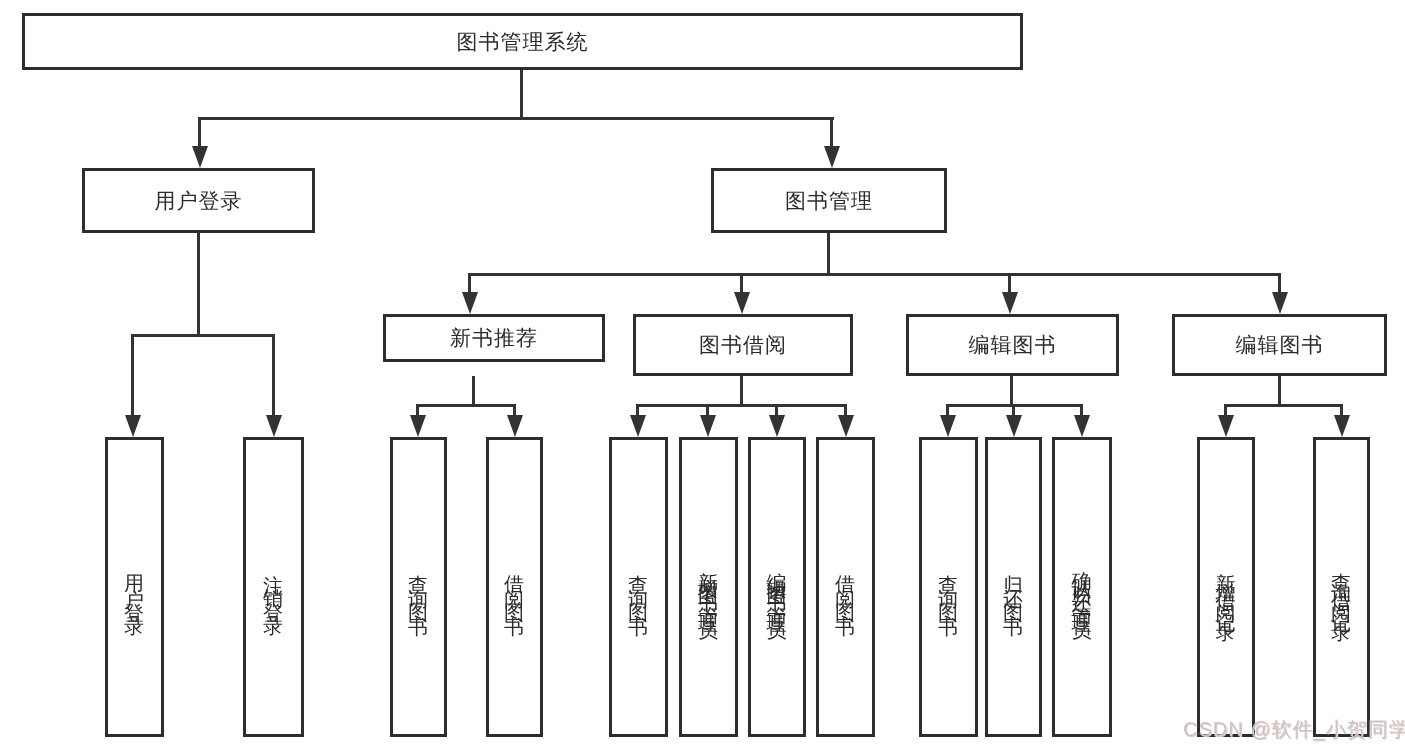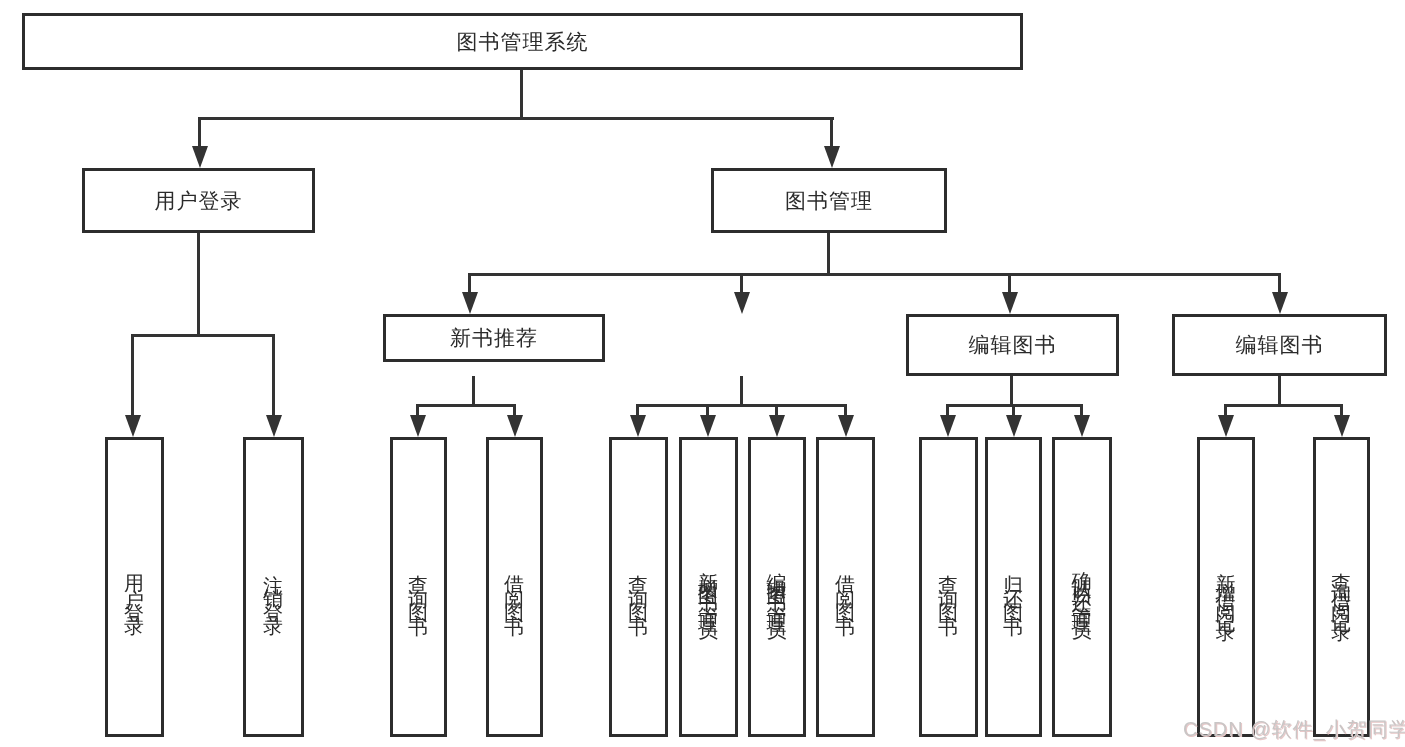--- a/index.html
+++ b/index.html
@@ -62,20 +62,23 @@
   <div class="vline" style="left:827px;top:233px;height:43px;"></div>
   <div class="hline" style="left:469px;top:273px;width:812px;"></div>
   <div class="arrow" style="left:468px;top:273px;height:19px;"></div>
   <div class="arrow" style="left:740px;top:273px;height:19px;"></div>
   <div class="arrow" style="left:1008px;top:273px;height:19px;"></div>
   <div class="arrow" style="left:1278px;top:273px;height:19px;"></div>
 
   <div class="box" style="left:363px;top:314px;width:222px;height:48px;margin-left:20px;">
     <span class="hlabel">新书推荐</span>
   </div>
+  <div class="box" style="left:633px;top:314px;width:220px;height:62px;">
+    <span class="hlabel">图书借阅</span>
+  </div>
   <div class="box" style="left:906px;top:314px;width:213px;height:62px;">
     <span class="hlabel">编辑图书</span>
   </div>
   <div class="box" style="left:1172px;top:314px;width:215px;height:62px;">
     <span class="hlabel">编辑图书</span>
   </div>
 
   <div class="vline" style="left:472px;top:376px;height:31px;"></div>
   <div class="hline" style="left:417px;top:404px;width:99px;"></div>
   <div class="arrow" style="left:416px;top:404px;height:11px;"></div>

